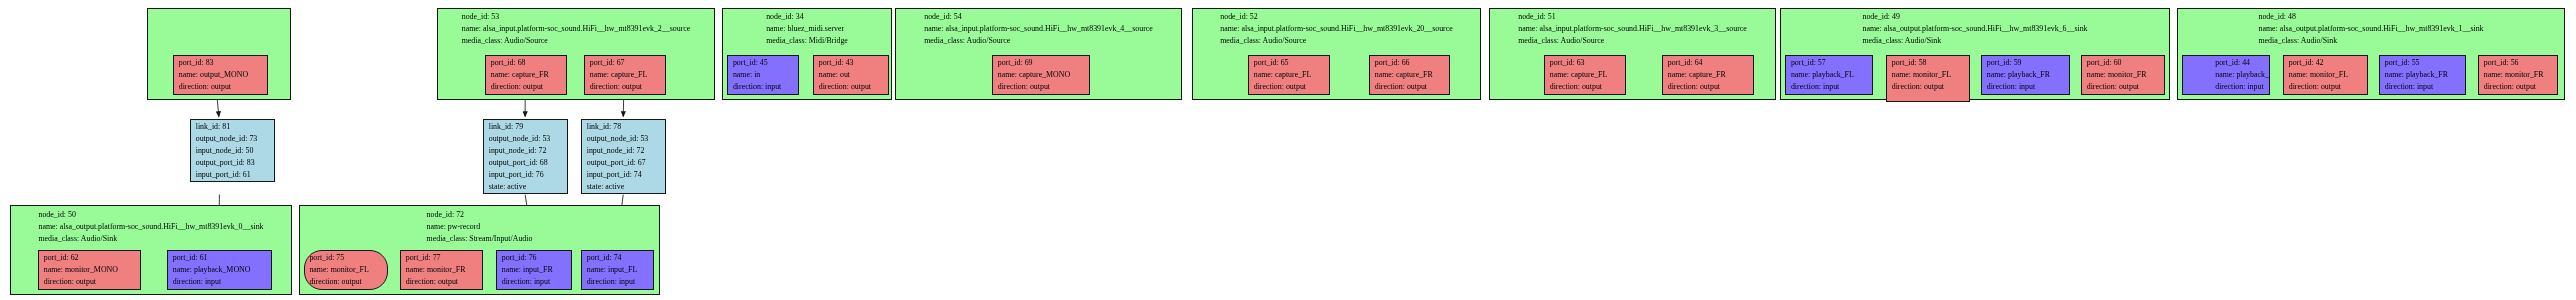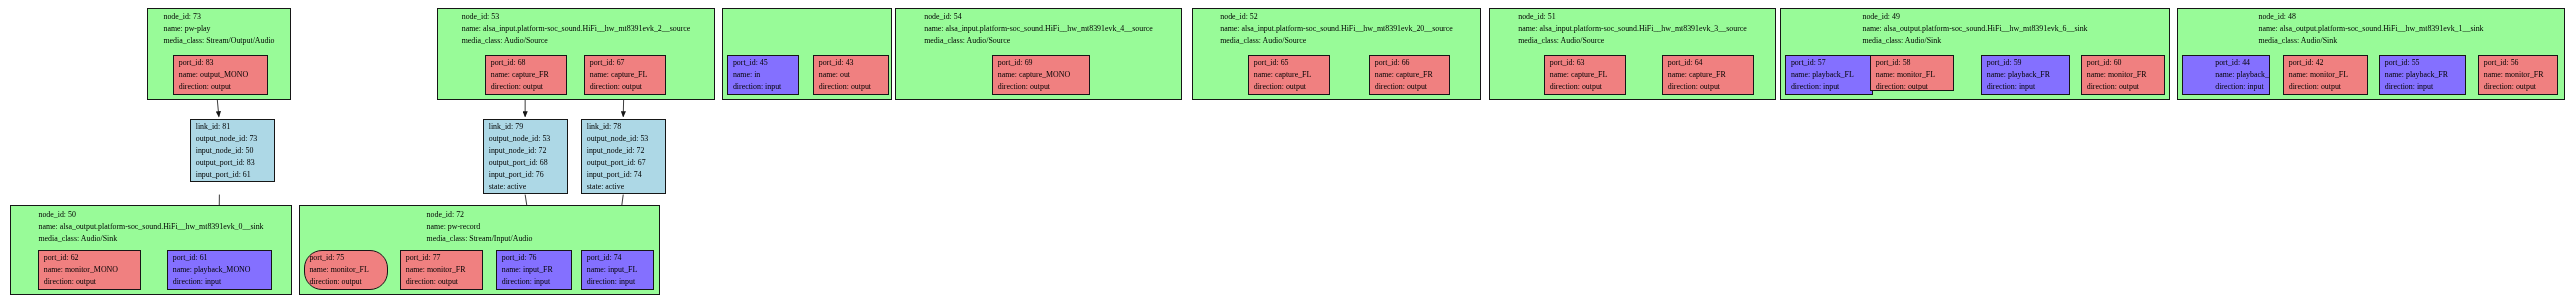--- a/index.html
+++ b/index.html
@@ -70,41 +70,41 @@
       </marker>
     </defs>
   <line x1="413" y1="179" x2="417" y2="222" stroke="#161616" stroke-width="1.6" marker-end="url(#arrowhead)"></line>
       <line x1="418" y1="371" x2="417" y2="470" stroke="#161616" stroke-width="1.6" marker-end="url(#arrowhead)"></line>
       <line x1="1001" y1="179" x2="1001" y2="222" stroke="#161616" stroke-width="1.6" marker-end="url(#arrowhead)"></line>
       <line x1="1189" y1="179" x2="1188" y2="222" stroke="#161616" stroke-width="1.6" marker-end="url(#arrowhead)"></line>
       <line x1="1001" y1="371" x2="1016" y2="470" stroke="#161616" stroke-width="1.6" marker-end="url(#arrowhead)"></line>
       <line x1="1188" y1="371" x2="1175" y2="470" stroke="#161616" stroke-width="1.6" marker-end="url(#arrowhead)"></line>
     </svg>
 <div class="gnode" style="left: 147px; top: 7.9px; width: 144px; height: 92px;">
-      <div class="gnode-label"><div class="gnode-label-inner"><div class="gline">node_id: 73</div><div class="gline">name: pw-play</div><div class="gline">media_class: Stream/Output/Audio</div></div></div>
       <div class="gport output" style="left: 25px; top: 46px; width: 95px; height: 40px;">
         <div class="gline">port_id: 83</div>
         <div class="gline">name: output_MONO</div>
         <div class="gline">direction: output</div>
       </div>
     </div>
     <div class="gnode" style="left: 437px; top: 7.9px; width: 278px; height: 92px;">
       <div class="gnode-label"><div class="gnode-label-inner"><div class="gline">node_id: 53</div><div class="gline">name: alsa_input.platform-soc_sound.HiFi__hw_mt8391evk_2__source</div><div class="gline">media_class: Audio/Source</div></div></div>
       <div class="gport output" style="left: 47px; top: 46px; width: 82px; height: 40px;">
         <div class="gline">port_id: 68</div>
         <div class="gline">name: capture_FR</div>
         <div class="gline">direction: output</div>
       </div>
       <div class="gport output" style="left: 146px; top: 46px; width: 82px; height: 40px;">
         <div class="gline">port_id: 67</div>
         <div class="gline">name: capture_FL</div>
         <div class="gline">direction: output</div>
       </div>
     </div>
     <div class="gnode" style="left: 722px; top: 7.9px; width: 170px; height: 92px;">
+      <div class="gnode-label"><div class="gnode-label-inner"><div class="gline">node_id: 34</div><div class="gline">name: bluez_midi.server</div><div class="gline">media_class: Midi/Bridge</div></div></div>
       <div class="gport input" style="left: 4.2px; top: 46px; width: 72px; height: 40px;">
         <div class="gline">port_id: 45</div>
         <div class="gline">name: in</div>
         <div class="gline">direction: input</div>
       </div>
       <div class="gport output" style="left: 90px; top: 46px; width: 76px; height: 40px;">
         <div class="gline">port_id: 43</div>
         <div class="gline">name: out</div>
         <div class="gline">direction: output</div>
       </div>
@@ -143,21 +143,21 @@
         <div class="gline">direction: output</div>
       </div>
     </div>
     <div class="gnode" style="left: 1780px; top: 7.9px; width: 390px; height: 92px;">
       <div class="gnode-label"><div class="gnode-label-inner"><div class="gline">node_id: 49</div><div class="gline">name: alsa_output.platform-soc_sound.HiFi__hw_mt8391evk_6__sink</div><div class="gline">media_class: Audio/Sink</div></div></div>
       <div class="gport input" style="left: 4.2px; top: 46px; width: 88px; height: 40px;">
         <div class="gline">port_id: 57</div>
         <div class="gline">name: playback_FL</div>
         <div class="gline">direction: input</div>
       </div>
-      <div class="gport output" style="left: 89px; top: 46px; width: 84px; height: 36px;">
+      <div class="gport output" style="left: 105px; top: 46px; width: 84px; height: 47px;">
         <div class="gline">port_id: 58</div>
         <div class="gline">name: monitor_FL</div>
         <div class="gline">direction: output</div>
       </div>
       <div class="gport input" style="left: 200px; top: 46px; width: 89px; height: 40px;">
         <div class="gline">port_id: 59</div>
         <div class="gline">name: playback_FR</div>
         <div class="gline">direction: input</div>
       </div>
       <div class="gport output" style="left: 300px; top: 46px; width: 84px; height: 40px;">

